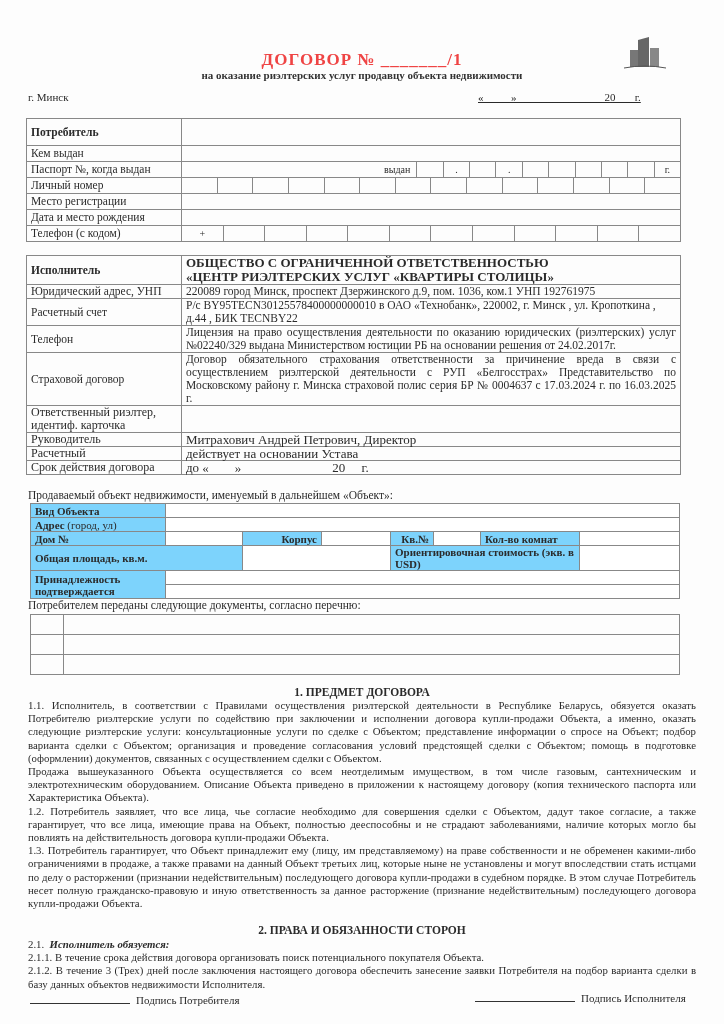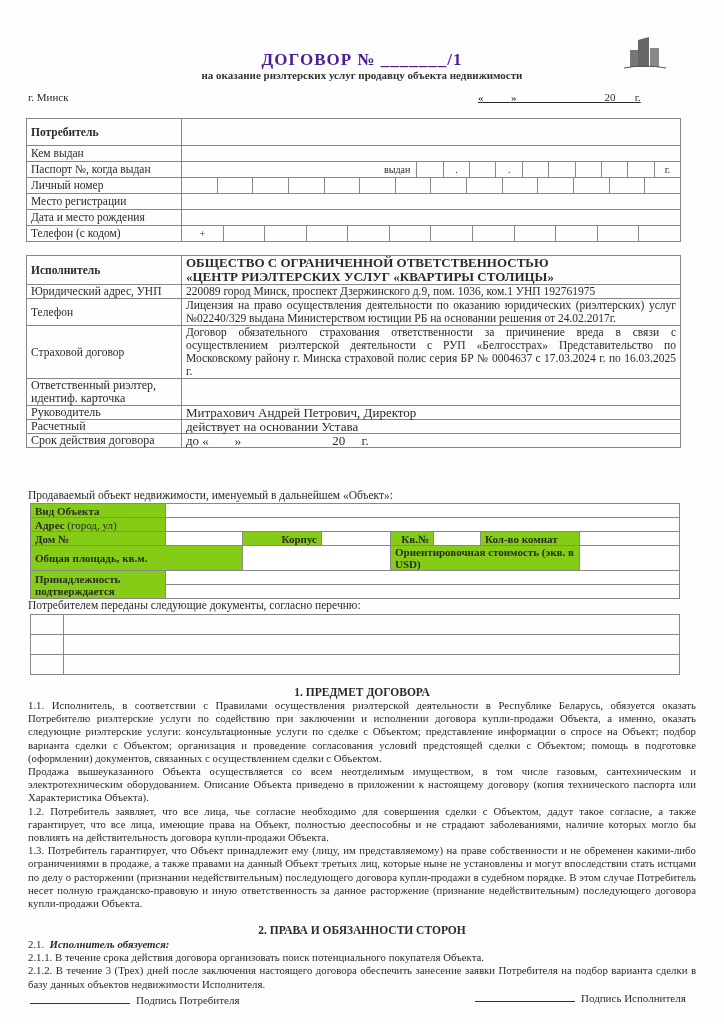--- a/index.html
+++ b/index.html
@@ -1,19 +1,19 @@
 <!DOCTYPE html>
 <html><head>
 <meta charset="utf-8">
 <style>
   html, body { margin:0; padding:0; }
   body { width:724px; height:1024px; background:#fdfdfd; position:relative; overflow:hidden;
          font-family:"Liberation Serif", serif; color:#2b2b2b; }
   .abs { position:absolute; }
-  .title { left:0; width:724px; top:50px; text-align:center; font-weight:bold; font-size:17px; letter-spacing:1px; color:#4c1d95; }
+  .title { left:0; width:724px; top:50px; text-align:center; font-weight:bold; font-size:17px; letter-spacing:1px; color:#ef4444; }
   .subtitle { left:0; width:724px; top:69px; text-align:center; font-weight:bold; font-size:11px; color:#333; }
   .logo { left:622px; top:36px; width:46px; height:34px; }
   .city { left:28px; top:91px; font-size:11px; }
   .date { left:478px; top:91px; font-size:11px;text-decoration:underline; }
   table { border-collapse:collapse; position:absolute; }
   td { border:1px solid #888; padding:0 4px; font-size:11.5px; line-height:13px; vertical-align:middle; }
   td.lbl { width:146px; }
   td.cell { padding:0; }
   .bold { font-weight:bold; }
   .grid { display:flex; height:100%; }
@@ -22,21 +22,21 @@
   .consumer { left:26px; top:118px; width:655px; }
   .consumer td { height:15px;border-radius:11px; }
   .consumer tr.head td { height:26px; }
   .exec { left:26px; top:255px; width:655px; }
   .exec td { font-size:11.5px; }
   .exec .big { font-weight:bold; font-size:13px; line-height:14px; }
   .just { text-align:justify; }
   .obj-caption { left:28px; top:489px; font-size:11.5px; }
   .obj { left:30px; top:503px; width:650px; }
   .obj td { height:13px; font-size:11px; line-height:12px; font-weight:bold; padding:0 4px; }
-  .obj td.sh { background:#84cc16; }
+  .obj td.sh { background:#7dd3fc; }
   .obj td.e { background:#fff; font-weight:normal; }
   .docs-caption { left:28px; top:599px; font-size:11.5px; }
   .docs { left:30px; top:614px; width:650px; }
   .docs td { height:19px; }
   .docs td.num { width:24px; }
   .section-head { left:0; width:724px; text-align:center; font-weight:bold; font-size:11.5px; }
   .para { left:28px; width:668px; font-size:10.8px; line-height:13.2px; text-align:justify; }
   .sig { font-size:11px; }
   .sig .line { display:inline-block; border-bottom:1px solid #333; width:100px; margin-right:6px; }
 </style>
@@ -141,20 +141,24 @@
     <td class="big">
       <div>ОБЩЕСТВО С ОГРАНИЧЕННОЙ ОТВЕТСТВЕННОСТЬЮ</div>
       <div>«ЦЕНТР РИЭЛТЕРСКИХ УСЛУГ «КВАРТИРЫ СТОЛИЦЫ»</div>
     </td>
   </tr>
   <tr>
         <td class="lbl">Юридический адрес, УНП</td>
         <td>220089 город Минск, проспект Дзержинского д.9, пом. 1036, ком.1  УНП 192761975</td>
       </tr>
   <tr>
+        <td class="lbl">Расчетный счет</td>
+        <td>Р/с BY95TECN30125578400000000010 в ОАО «Технобанк», 220002, г. Минск , ул. Кропоткина , д.44 , БИК TECNBY22</td>
+      </tr>
+  <tr>
         <td class="lbl">Телефон</td>
         <td class="just">Лицензия на право осуществления деятельности по оказанию юридических (риэлтерских) услуг №02240/329 выдана Министерством юстиции РБ на основании решения от 24.02.2017г.</td>
       </tr>
   <tr>
         <td class="lbl">Страховой договор</td>
         <td class="just">Договор обязательного страхования ответственности за причинение вреда в связи с осуществлением риэлтерской деятельности с РУП «Белгосстрах» Представительство по Московскому району г. Минска страховой полис серия БР № 0004637 с 17.03.2024 г. по 16.03.2025 г.</td>
       </tr>
   <tr>
         <td class="lbl" style="font-size:12px">Ответственный риэлтер, идентиф. карточка</td>
         <td></td>

